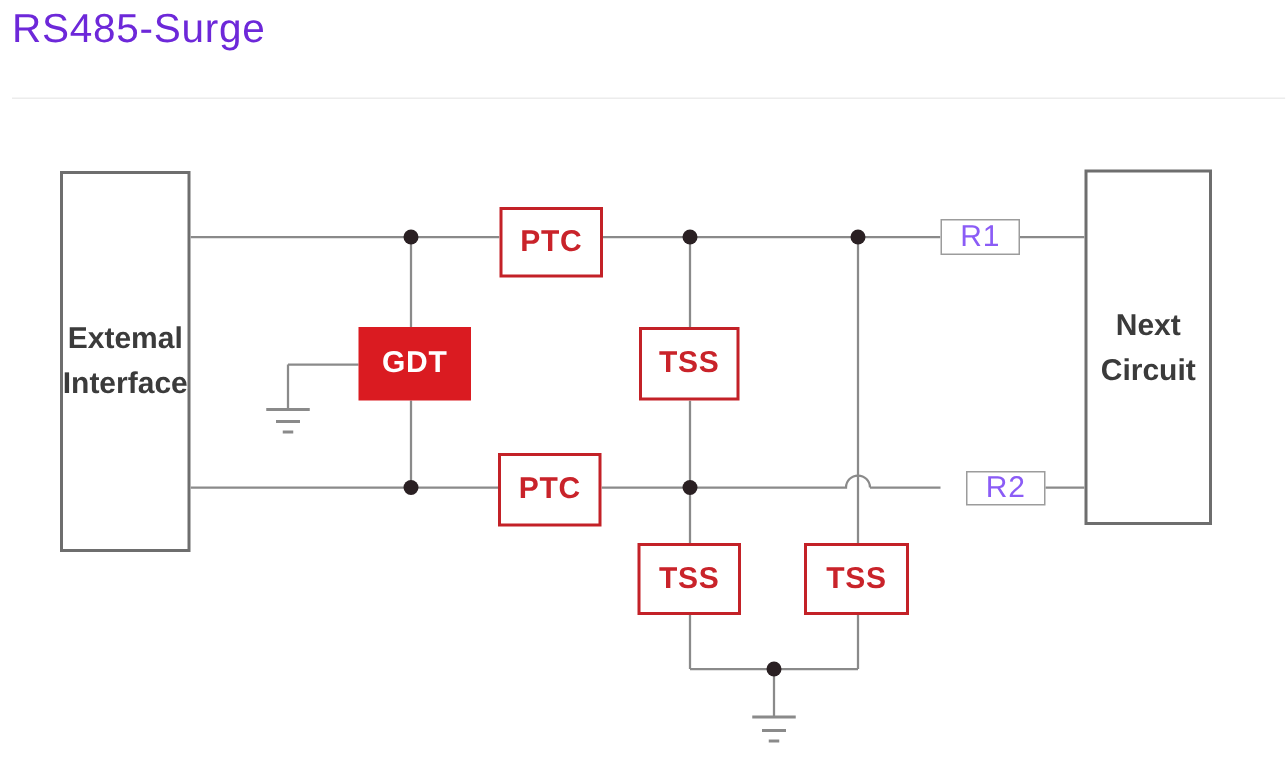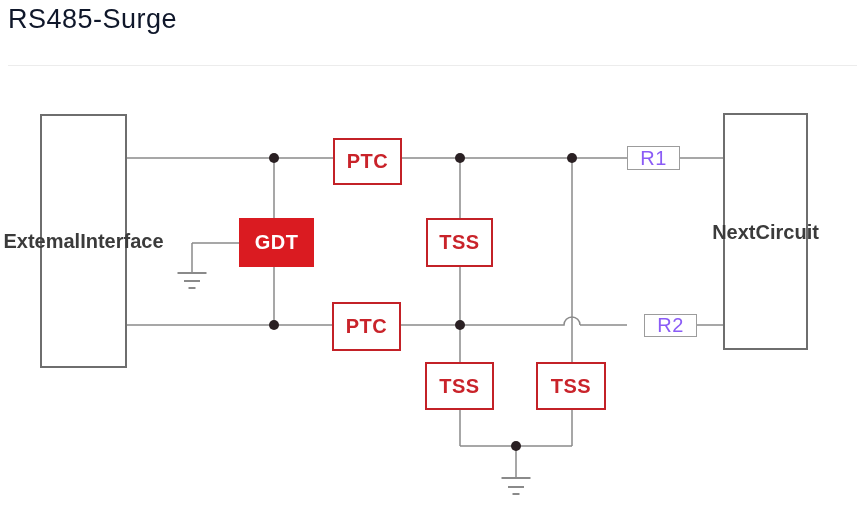--- a/index.html
+++ b/index.html
@@ -12,21 +12,21 @@
     overflow: hidden;
   }
   .title {
     position: absolute;
     left: 8px;
     top: 4px;
     margin: 0;
     font-size: 27px;
     font-weight: 500;
     letter-spacing: 0.5px;
-    color: #0f172a;
+    color: #6d28d9;
   }
   .divider {
     position: absolute;
     left: 8px;
     right: 0;
     top: 65px;
     height: 1px;
     background: #ececec;
   }
   .wires {
@@ -42,21 +42,21 @@
     align-items: center;
     justify-content: center;
     text-align: center;
     font-weight: 700;
     font-size: 20px;
     font-family: "Liberation Sans", sans-serif;
   }
   .io-box {
     border: 2px solid #6e6e6e;
     color: #3b3b3b;
-    flex-direction: row;
+    flex-direction: column;
     line-height: 1.5;
   }
   .red-outline {
     border: 2.5px solid #c32127;
     color: #c9232a;
     letter-spacing: 0.5px;
   }
   .red-fill {
     background: #da1b21;
     color: #ffffff;

